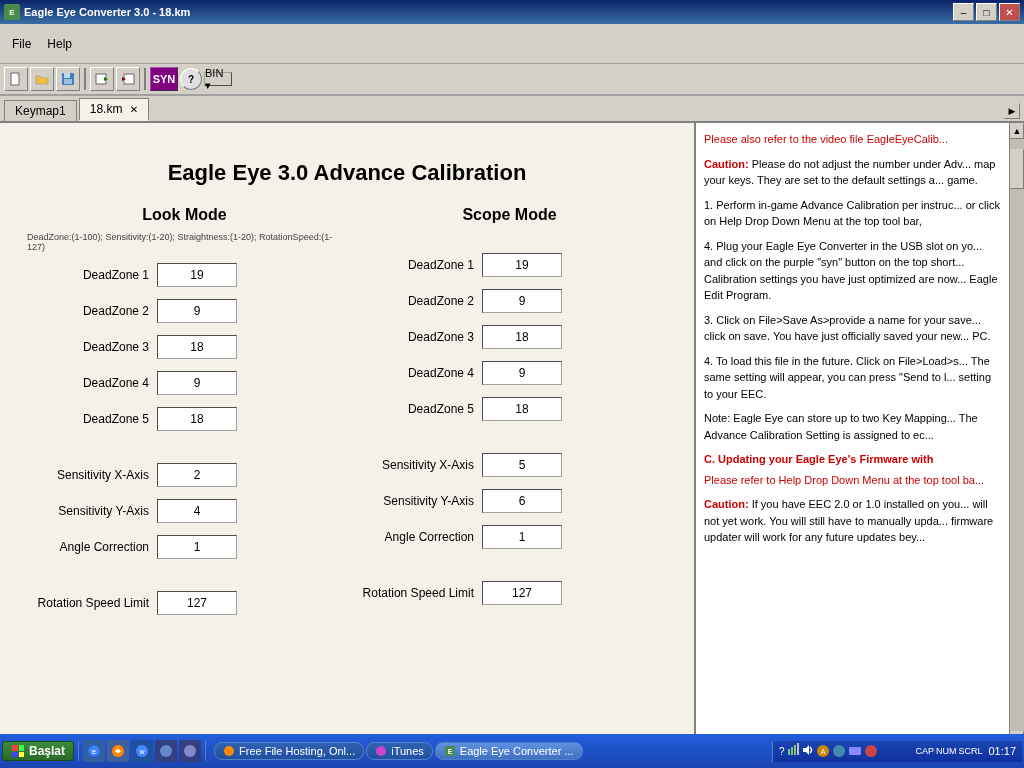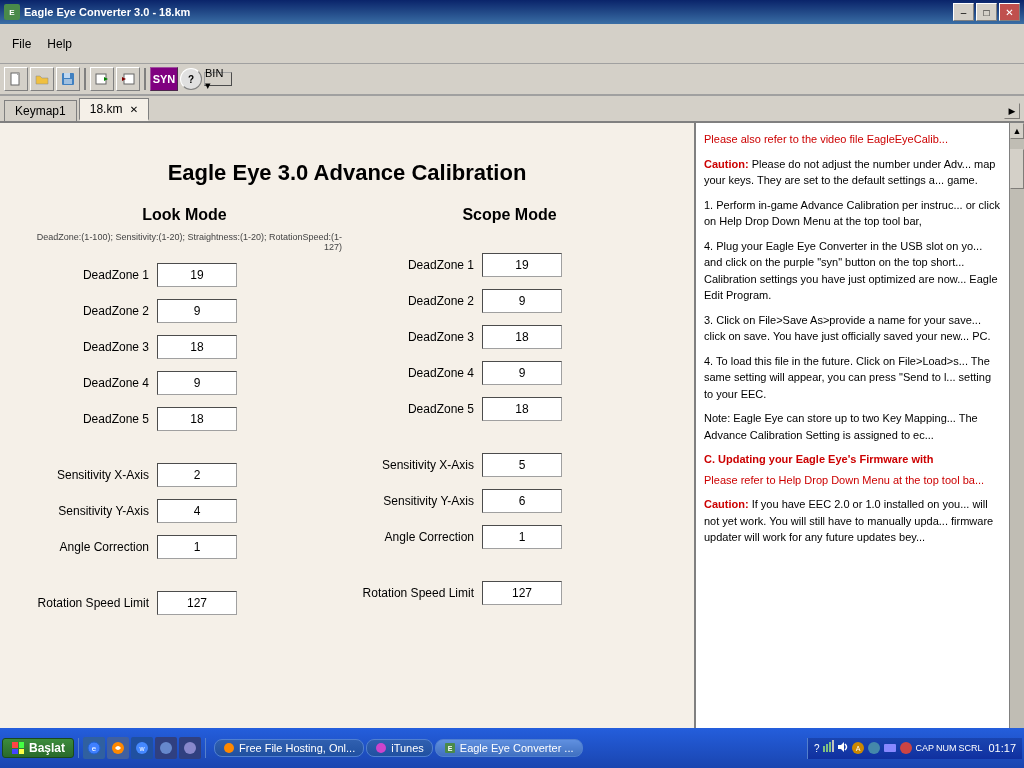--- a/index.html
+++ b/index.html
@@ -42,21 +42,21 @@
     
     .main-content { display: flex; height: calc(768px - 24px - 22px - 32px - 26px - 22px - 18px); background: #f5f0e8; }
 
     
     .left-panel { flex: 1; overflow-y: auto; padding: 27px; }
     .calibration-title { text-align: center; font-size: 22px; font-weight: bold; margin: 10px 0 20px; color: #000; }
 
     .modes-container { display: flex; gap: 10px; }
     .mode-section { flex: 1; }
     .mode-title { text-align: center; font-size: 16px; font-weight: bold; margin-bottom: 8px; }
-    .adjust-range { font-size: 10px; color: #444; margin-bottom: 8px; text-align: right; }
+    .adjust-range { font-size: 10px; color: #444; margin-bottom: 8px; text-align: left; }
 
     .field-row { display: flex; align-items: center; margin-bottom: 6px; min-height: 30px; }
     .field-label { width: 130px; font-size: 12px; text-align: right; padding-right: 8px; }
     .field-input { width: 80px; height: 24px; border: 1px inset #a0a0a0; background: white; text-align: center; font-size: 12px; padding: 2px; }
 
     .section-gap { height: 20px; }
 
     
     .right-panel { width: 330px; border-left: 1px solid #808080; overflow-y: auto; padding: 8px; font-size: 11px; line-height: 1.5; background: #fff; }
     .right-panel .red-text { color: #cc0000; }
@@ -66,21 +66,21 @@
     .right-panel .section-header { color: #cc0000; font-weight: bold; margin: 8px 0 4px; }
 
     
     .scrollbar-h { height: 18px; background: #d4d0c8; border-top: 1px solid #808080; display: flex; align-items: center; padding: 0 2px; }
     .scroll-track { flex: 1; height: 12px; background: #c0bdb4; border: 1px inset #808080; }
 
     
     .status-bar { height: 22px; background: #d4d0c8; border-top: 2px solid #fff; display: flex; align-items: center; padding: 0 4px; font-size: 11px; }
 
     
-    .taskbar { height: 40px; background: linear-gradient(to bottom, #245edc, #1a45b0); display: flex; align-items: center; padding: 0 2px; gap: 2px; position: absolute; bottom: 0; left: 0; right: 0; }
+    .taskbar { height: 34px; background: linear-gradient(to bottom, #245edc, #1a45b0); display: flex; align-items: center; padding: 0 2px; gap: 2px; position: absolute; bottom: 0; left: 0; right: 0; }
     .start-btn { background: linear-gradient(to bottom, #3c8c3c, #2a6a2a); color: white; font-weight: bold; padding: 2px 8px; border-radius: 3px; font-size: 12px; cursor: pointer; display: flex; align-items: center; gap: 4px; border: 1px solid #1a4a1a; }
     .taskbar-sep { width: 1px; height: 20px; background: #5580cc; margin: 0 2px; }
     .taskbar-icons { display: flex; gap: 2px; }
     .tb-icon-box { width: 22px; height: 22px; background: #4060a0; border-radius: 2px; display: flex; align-items: center; justify-content: center; }
     .taskbar-windows { display: flex; flex: 1; gap: 2px; margin: 0 4px; }
     .task-window { background: linear-gradient(to bottom, #3060b0, #2050a0); color: white; font-size: 11px; padding: 2px 8px; border-radius: 8px; cursor: pointer; border: 1px solid #5080d0; display: flex; align-items: center; gap: 4px; white-space: nowrap; overflow: hidden; max-width: 160px; }
     .task-window.active { background: linear-gradient(to bottom, #6090e0, #4070c0); }
     .taskbar-tray { display: flex; align-items: center; gap: 2px; background: linear-gradient(to bottom, #1a45b0, #1030a0); padding: 2px 6px; border-left: 1px solid #5580cc; }
 
     .vert-scrollbar { width: 16px; background: #c8c0b8; border-left: 1px solid #808080; display: flex; flex-direction: column; }
@@ -392,18 +392,18 @@
       <svg width="14" height="14" viewBox="0 0 14 14">
           <circle cx="7" cy="7" r="6" fill="#4488aa"></circle>
         </svg>
       <svg width="14" height="14" viewBox="0 0 14 14">
           <rect x="1" y="3" width="12" height="8" fill="#8888ff" rx="1"></rect>
         </svg>
       <svg width="14" height="14" viewBox="0 0 14 14">
           <circle cx="7" cy="7" r="6" fill="#cc4444"></circle>
         </svg>
     </div>
-    <div style="color:white;font-size:9px;">CAP</div>
+    <div style="color:white;font-size:9px;margin-left:35px;">CAP</div>
     <div style="color:white;font-size:9px;">NUM</div>
     <div style="color:white;font-size:9px;">SCRL</div>
     <div style="color:white;font-size:11px;margin-left:4px;">01:17</div>
   </div>
 </div>
 
 </body></html>

